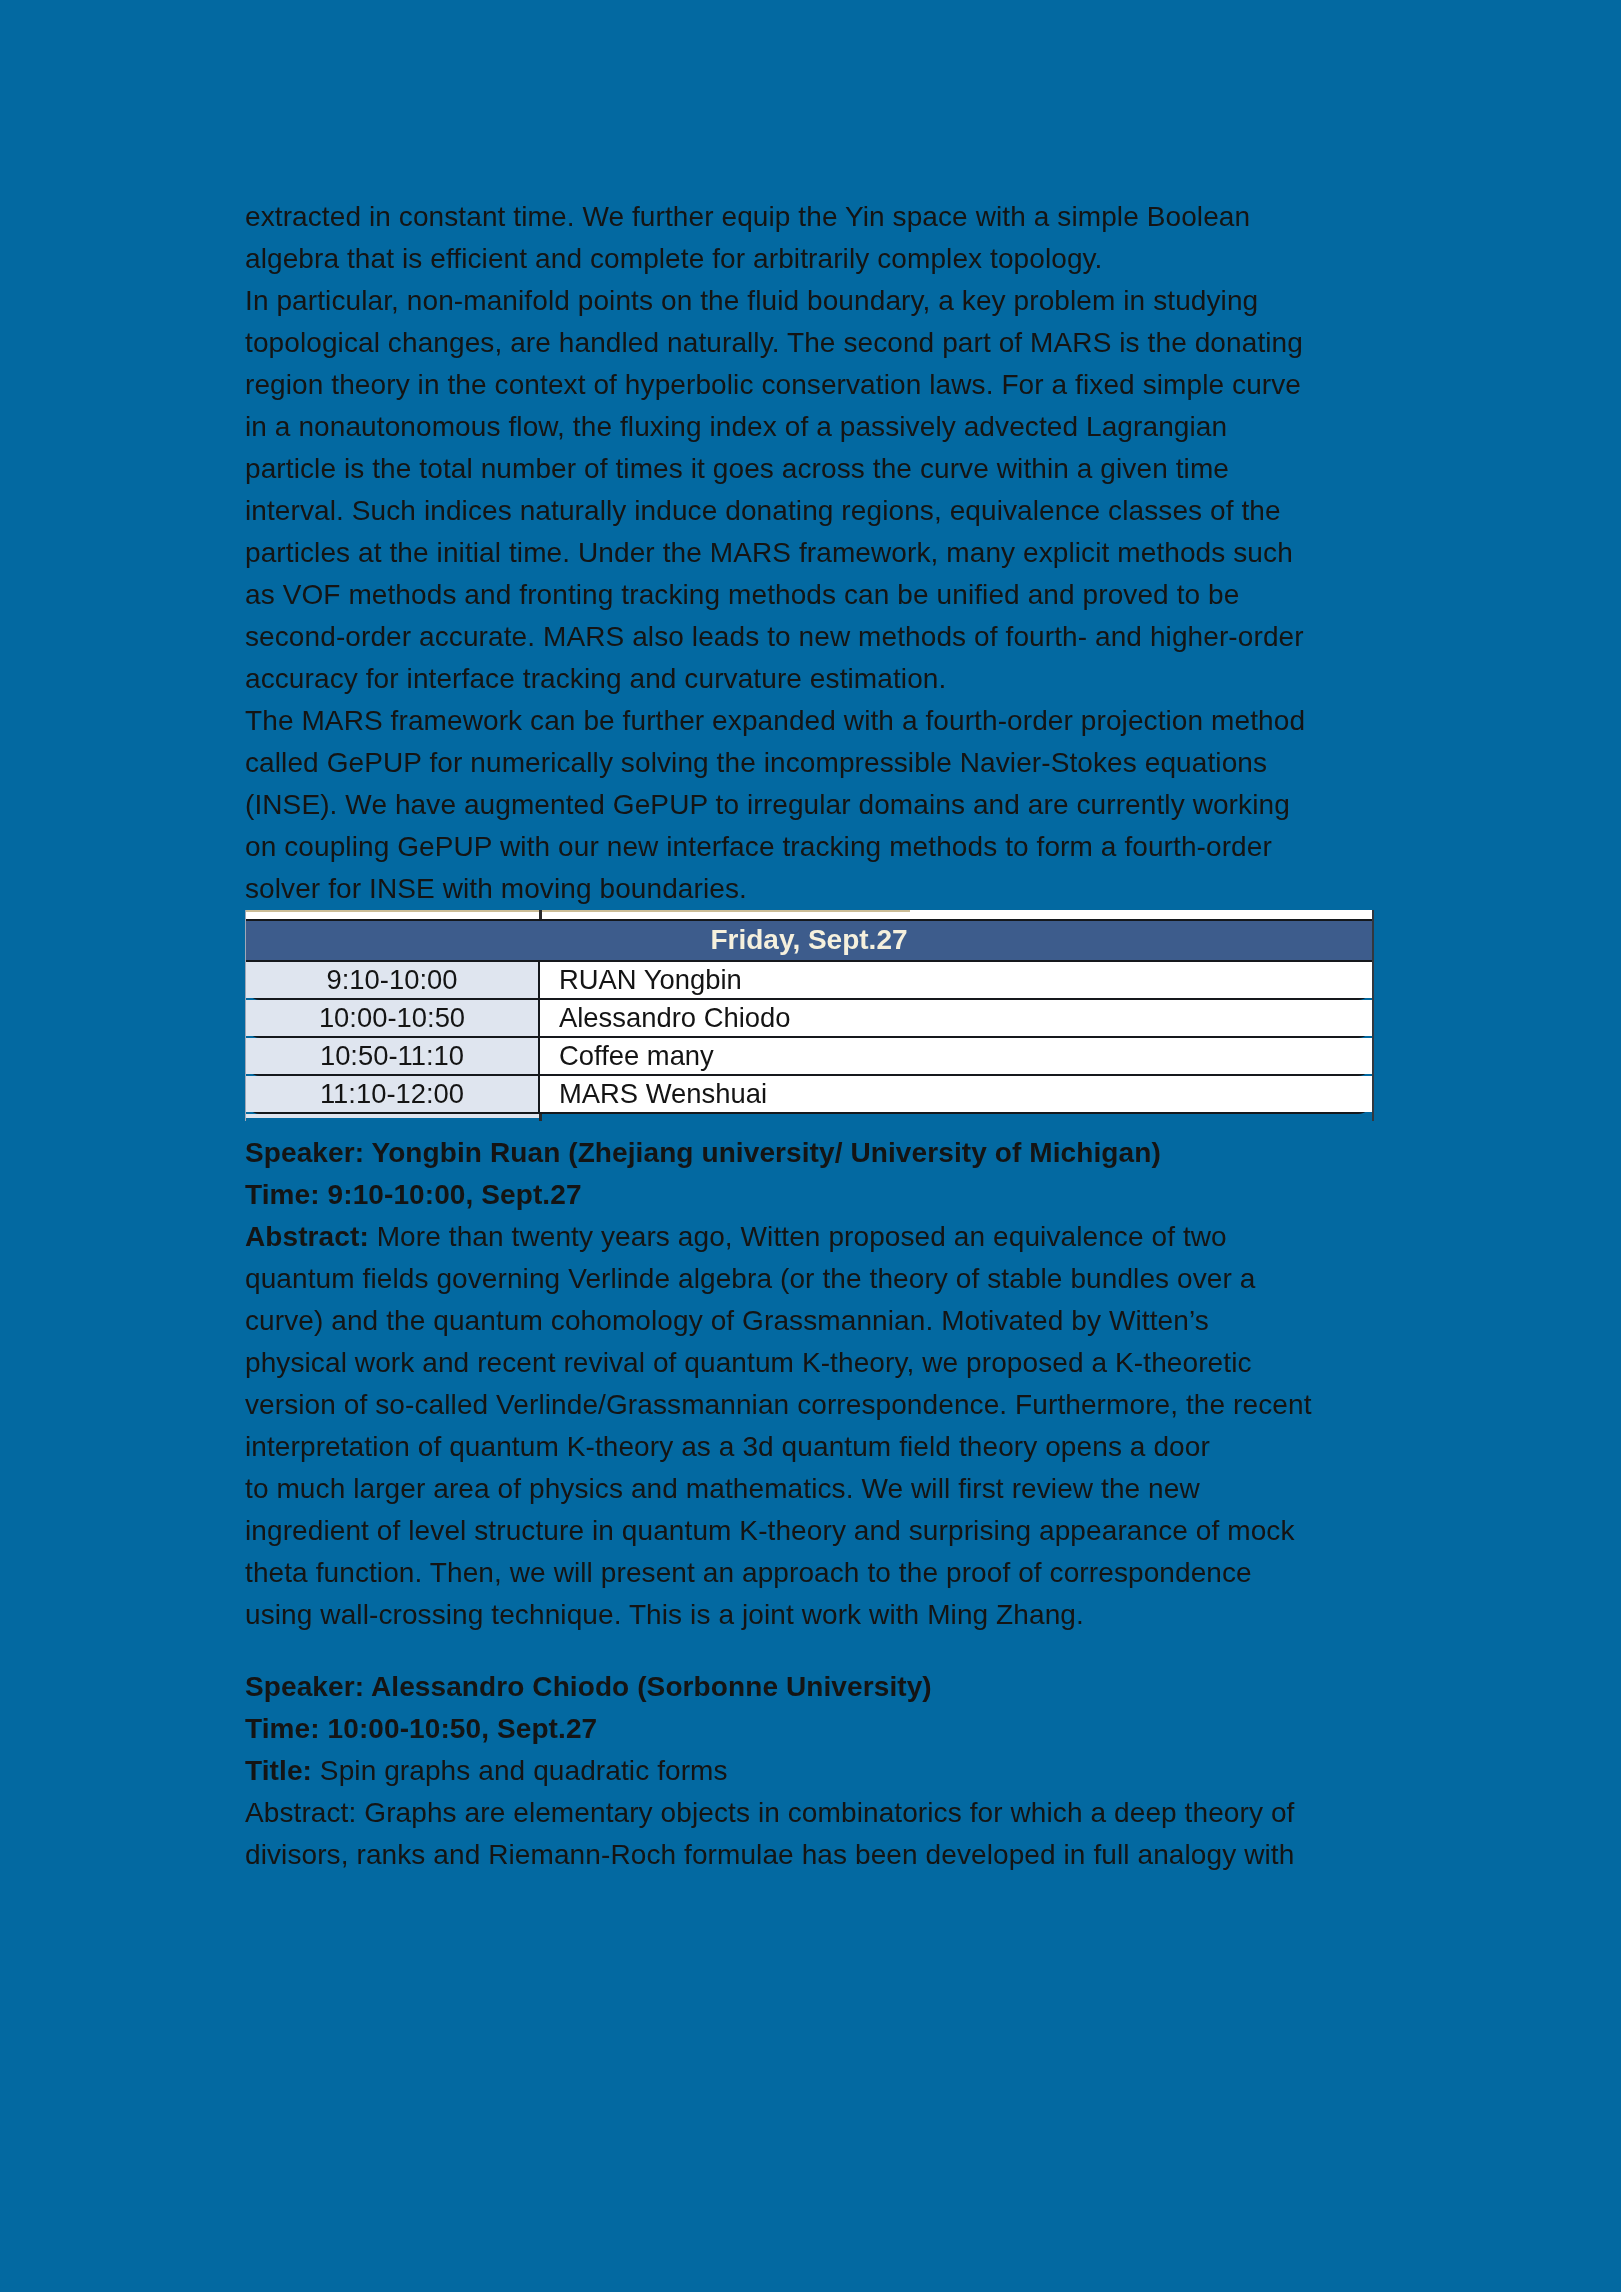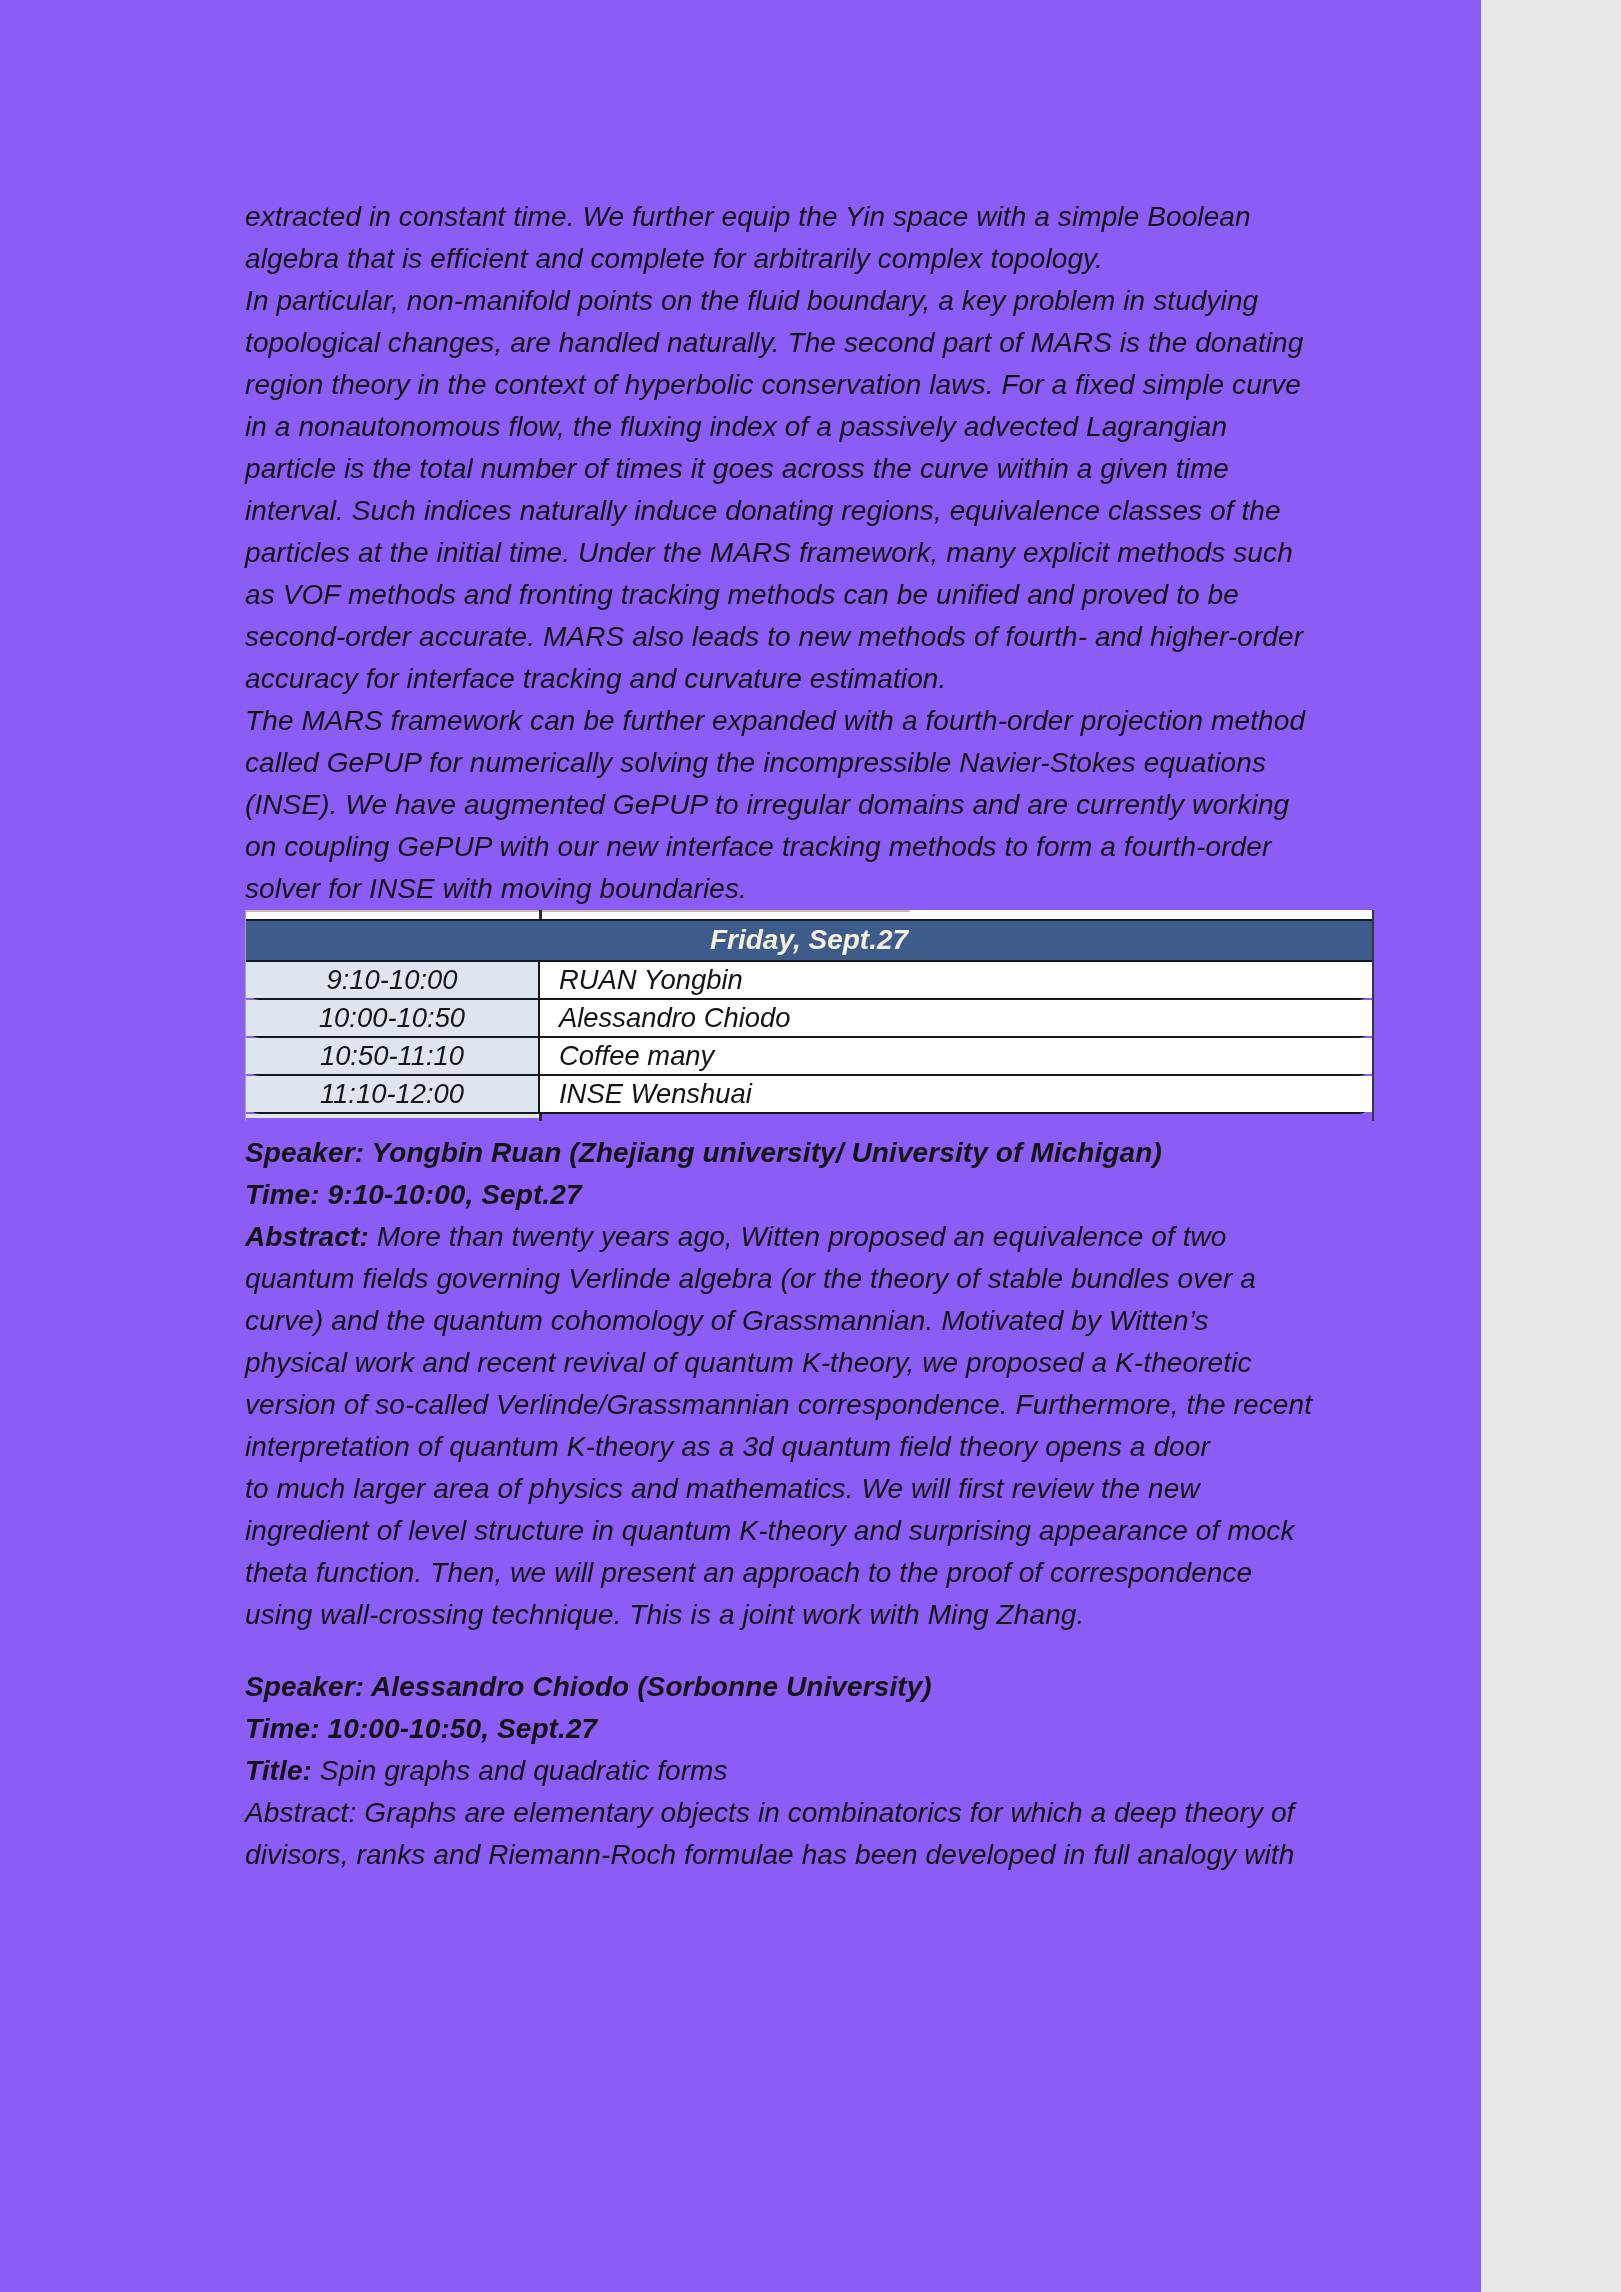--- a/index.html
+++ b/index.html
@@ -1,25 +1,24 @@
 <!DOCTYPE html>
 <html><head>
 <meta charset="utf-8">
 <style>
   * { margin: 0; padding: 0; box-sizing: border-box; }
   html, body { background: #e8e8e8; }
   .page {
     position: relative;
-    width: 1481px;
+    width: 1621px;
     height: 2293px;
-    background: #8b5cf6;
+    background: #0369a1;
     font-family: "Liberation Sans", sans-serif;
     color: #141414;
     overflow: hidden;
-    font-style: italic;
   }
   .content {
     position: absolute;
     left: 245px;
     top: 196px;
     width: 1168px;
   }
   .body-text {
     font-size: 28px;
     line-height: 42px;
@@ -158,21 +157,21 @@
       <div class="trow">
         <div class="tcell time">10:00-10:50</div>
         <div class="tcell event">Alessandro Chiodo</div>
       </div>
       <div class="trow">
         <div class="tcell time">10:50-11:10</div>
         <div class="tcell event">Coffee many</div>
       </div>
       <div class="trow">
         <div class="tcell time">11:10-12:00</div>
-        <div class="tcell event">INSE Wenshuai</div>
+        <div class="tcell event">MARS Wenshuai</div>
       </div>
 
       <div class="post-strip">
         <span class="blue-sliver"></span>
         <span class="tick"></span>
       </div>
     </div>
 
     <div class="talk">
       <p class="pline bold">Speaker: Yongbin Ruan (Zhejiang university/ University of Michigan)</p>

